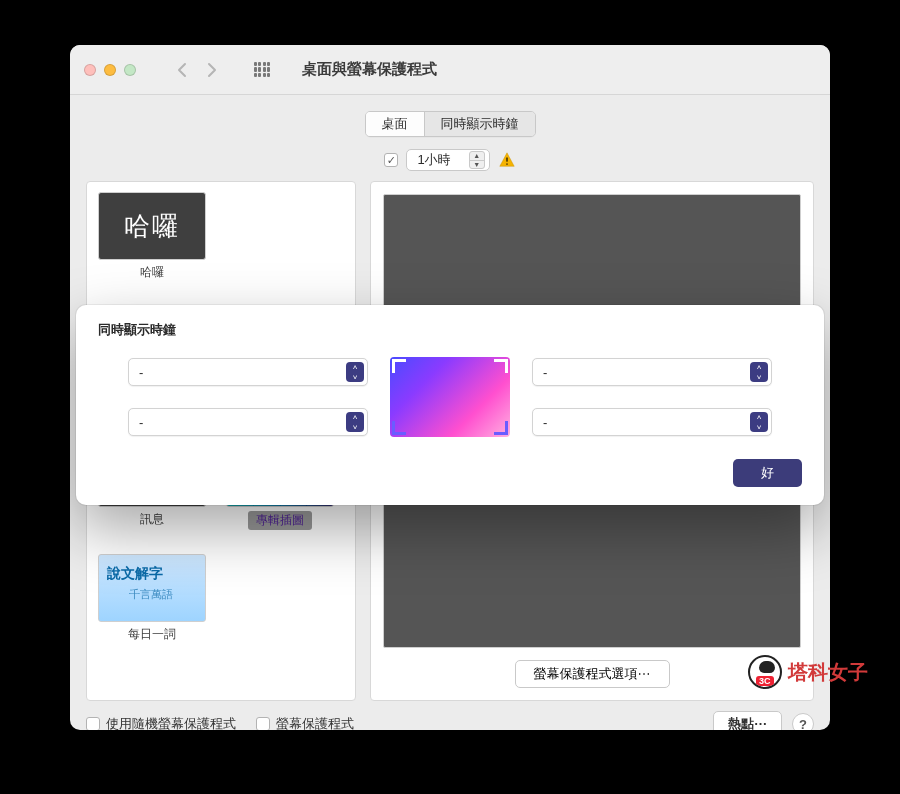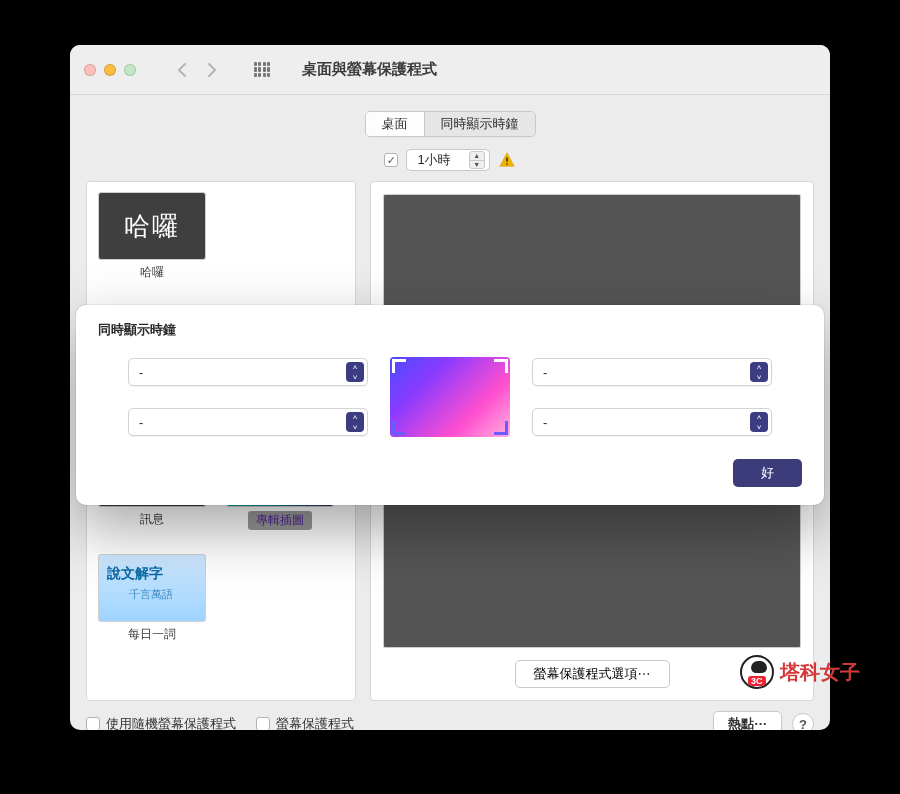--- a/index.html
+++ b/index.html
@@ -92,21 +92,21 @@
   .mini { width:120px; height:80px; border-radius:4px; position:relative; background: linear-gradient(135deg,#4a4bff 0%,#8a3bff 30%,#ff4fcf 70%,#ffb0e0 100%);}
   .corner-mark{ position:absolute; width:14px; height:14px;}
   .corner-mark.tl{ top:2px; left:2px; border-top:3px solid #fff; border-left:3px solid #fff;}
   .corner-mark.tr{ top:2px; right:2px; border-top:3px solid #fff; border-right:3px solid #fff;}
   .corner-mark.bl{ bottom:2px; left:2px; border-bottom:3px solid #6a5cff; border-left:3px solid #6a5cff;}
   .corner-mark.br{ bottom:2px; right:2px; border-bottom:3px solid #6a5cff; border-right:3px solid #6a5cff;}
   .sheet-actions{ display:flex; justify-content:flex-end; margin-top:22px;}
   .ok-btn{ background:#3c3c7a; color:#fff; border:none; padding:5px 28px; border-radius:5px; font-size:13px;}
 
   .watermark{
-    position:absolute; right:40px; bottom:105px; display:flex; align-items:center; gap:6px;
+    position:absolute; right:32px; bottom:105px; display:flex; align-items:center; gap:6px;
     color:#d23a3a; font-weight:700; font-size:20px;
   }
   .watermark .ava{ width:34px; height:34px; border-radius:50%; background:#fff; border:2px solid #222; position:relative; overflow:hidden;}
   .watermark .ava::before{content:""; position:absolute; top:4px; left:9px; width:16px; height:12px; background:#222; border-radius:8px 8px 6px 6px;}
   .watermark .ava::after{content:"3C"; position:absolute; bottom:1px; left:6px; font-size:9px; color:#fff; background:#e23; padding:0 3px; border-radius:3px;}
 </style>
 </head>
 <body>
 
 <div class="window">

